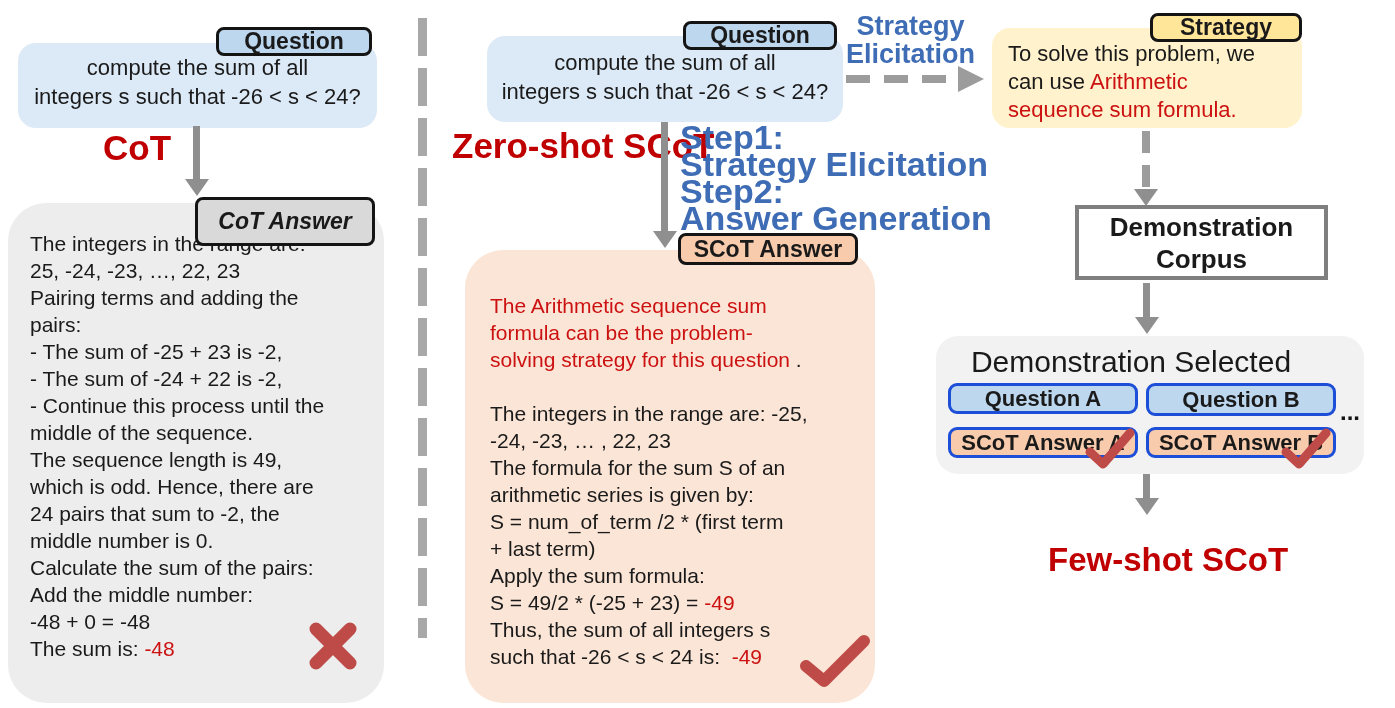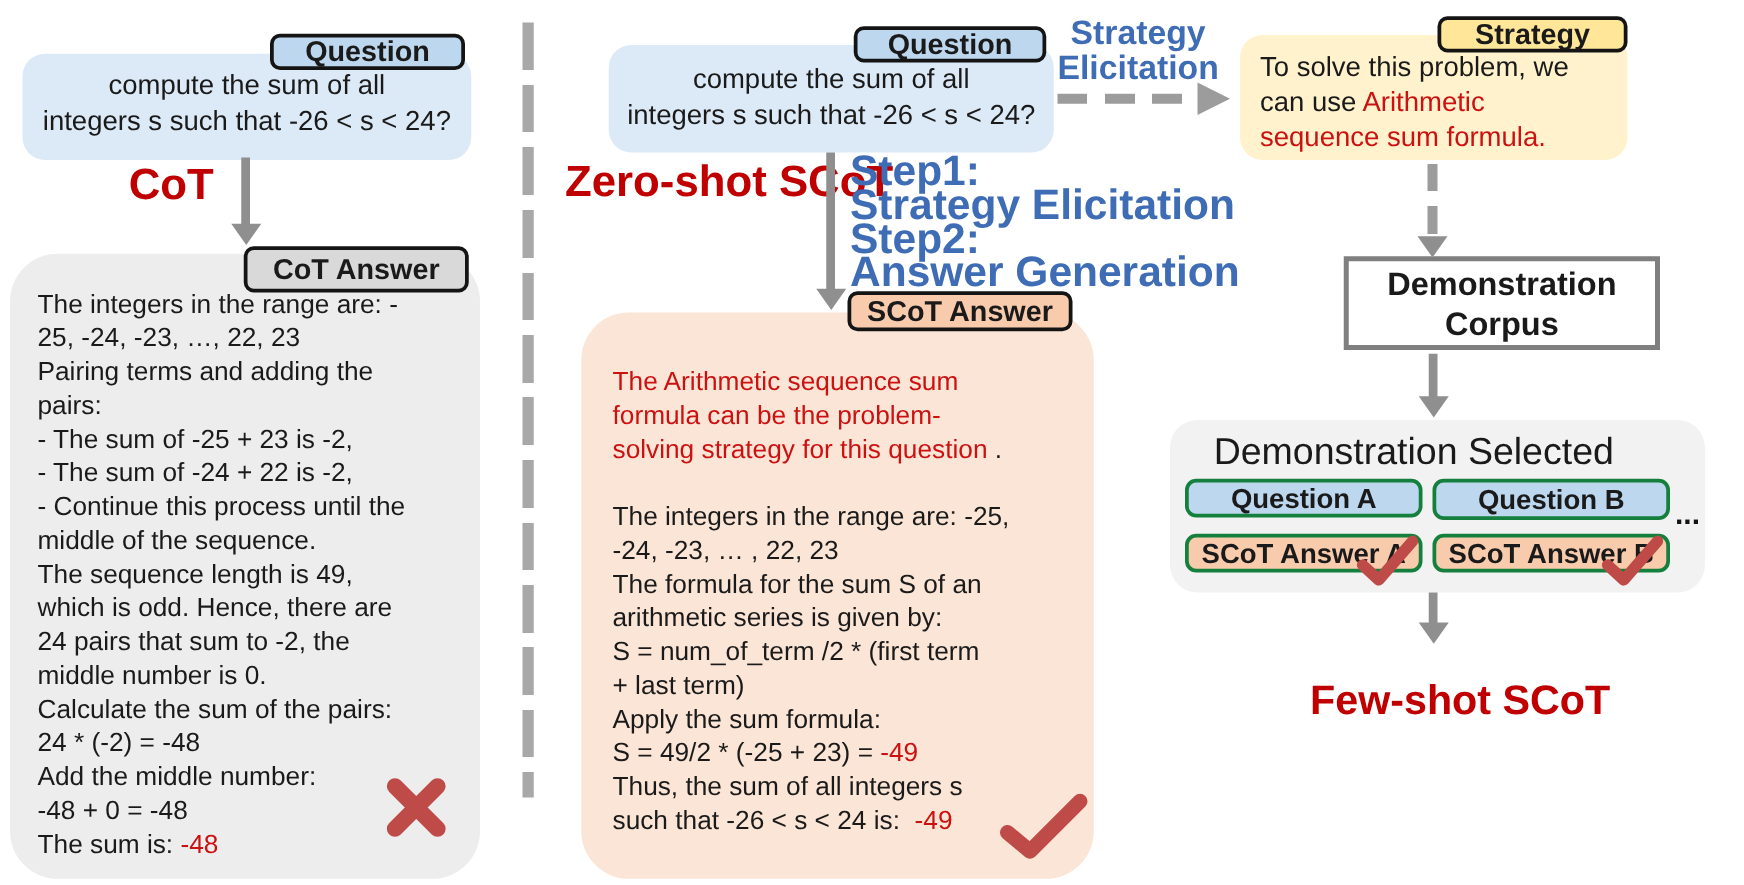--- a/index.html
+++ b/index.html
@@ -44,21 +44,21 @@
   }
   .corpus{
     position:absolute;background:#ffffff;border:4px solid #7F7F7F;box-sizing:border-box;
     display:flex;align-items:center;justify-content:center;text-align:center;
     font-weight:bold;font-size:26px;line-height:32px;white-space:pre-line;
   }
   .demo-box{position:absolute;background:#F2F2F2;border-radius:22px;}
   .demo-title{position:absolute;font-size:30px;text-align:center;}
   .mini{
     position:absolute;display:flex;align-items:center;justify-content:center;
-    border:3px solid #15803d;border-radius:9px;font-weight:bold;font-size:22px;box-sizing:border-box;
+    border:3px solid #1d4ed8;border-radius:9px;font-weight:bold;font-size:22px;box-sizing:border-box;
   }
   .mark{position:absolute;z-index:6;}
   .ellipsis{position:absolute;font-weight:bold;font-size:24px;color:#141414;}
 </style>
 </head>
 <body>
 
 <div id="canvas">
 
   <div class="panel blue-body" style="left:18px;top:43px;width:359px;height:85px;"></div>
@@ -67,38 +67,37 @@
   </div>
   <div class="q-text" style="left:18px;top:53px;width:359px;">compute the sum of all
 integers s such that -26 &lt; s &lt; 24?</div>
 
   <div class="label-red" style="left:103px;top:128px;font-size:35px;">CoT</div>
 
   <div class="shaft-v" style="left:193px;top:126px;height:55px;"></div>
   <div class="head-down" style="left:185px;top:179px;"></div>
 
   <div class="panel big gray-body" style="left:8px;top:203px;width:376px;height:500px;"></div>
-  <div class="tab gray-fill" style="left:195px;top:197px;width:180px;height:37px;">
+  <div class="tab gray-fill" style="left:195px;top:197px;width:180px;height:49px;font-style:italic;">
     <span>CoT Answer</span>
   </div>
   <div class="body-lines" style="left:30px;top:230px;width:346px;">
       <div class="tline"><span>The integers in the range are: -</span></div>
       <div class="tline"><span>25, -24, -23, …, 22, 23</span></div>
       <div class="tline"><span>Pairing terms and adding the</span></div>
       <div class="tline"><span>pairs:</span></div>
       <div class="tline"><span>- The sum of -25 + 23 is -2,</span></div>
       <div class="tline"><span>- The sum of -24 + 22 is -2,</span></div>
       <div class="tline"><span>- Continue this process until the</span></div>
       <div class="tline"><span>middle of the sequence.</span></div>
       <div class="tline"><span>The sequence length is 49,</span></div>
       <div class="tline"><span>which is odd. Hence, there are</span></div>
       <div class="tline"><span>24 pairs that sum to -2, the</span></div>
       <div class="tline"><span>middle number is 0.</span></div>
       <div class="tline"><span>Calculate the sum of the pairs:</span></div>
-      <div class="tline"><span>24 * (-2) = -48</span></div>
       <div class="tline"><span>Add the middle number:</span></div>
       <div class="tline"><span>-48 + 0 = -48</span></div>
       <div class="tline"><span>The sum is: </span><span class="red">-48</span></div>
     </div>
 
   <svg class="mark" style="left:305px;top:618px;" width="56" height="56" viewBox="0 0 56 56">
     <path d="M11 11 L45 45 M45 11 L11 45" stroke="#BE4B48" stroke-width="13" stroke-linecap="round" fill="none"></path>
   </svg>
 
   <div class="divider" style="left:418px;top:18px;height:620px;"></div>

